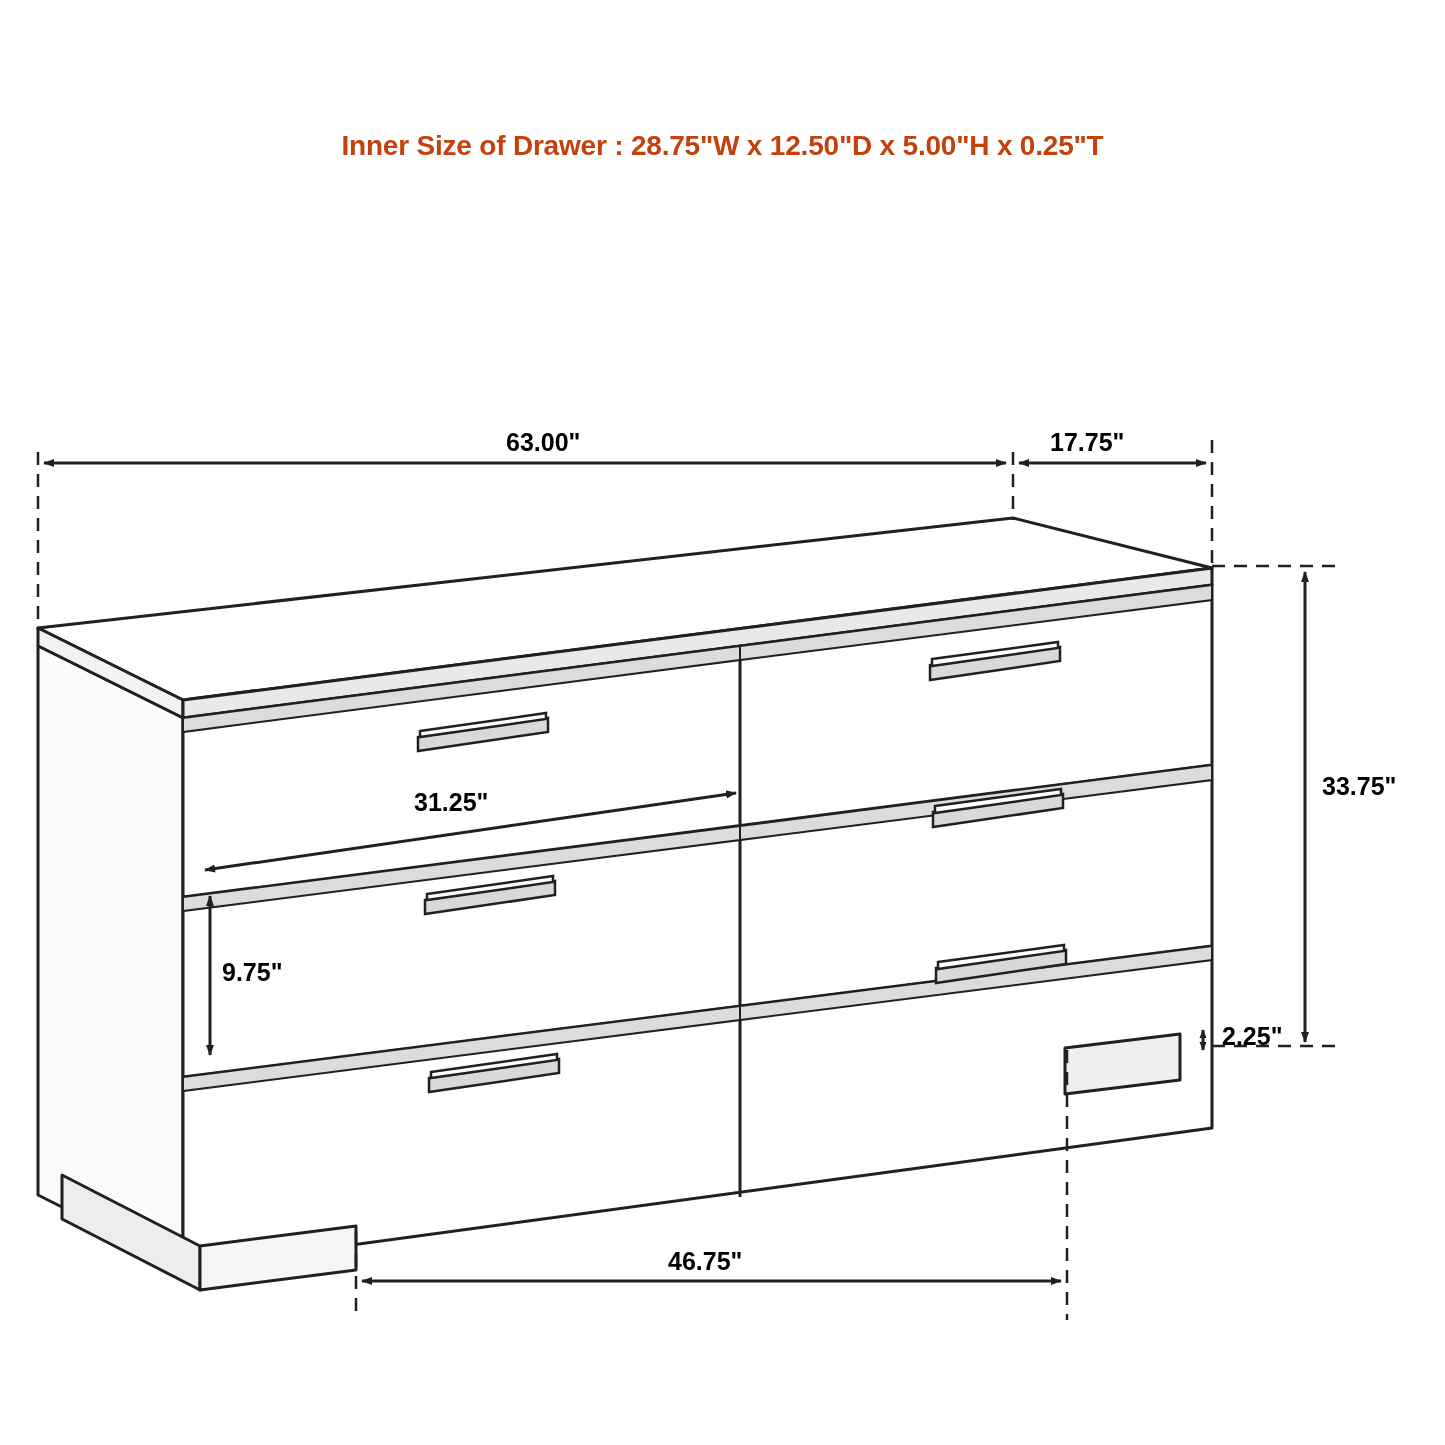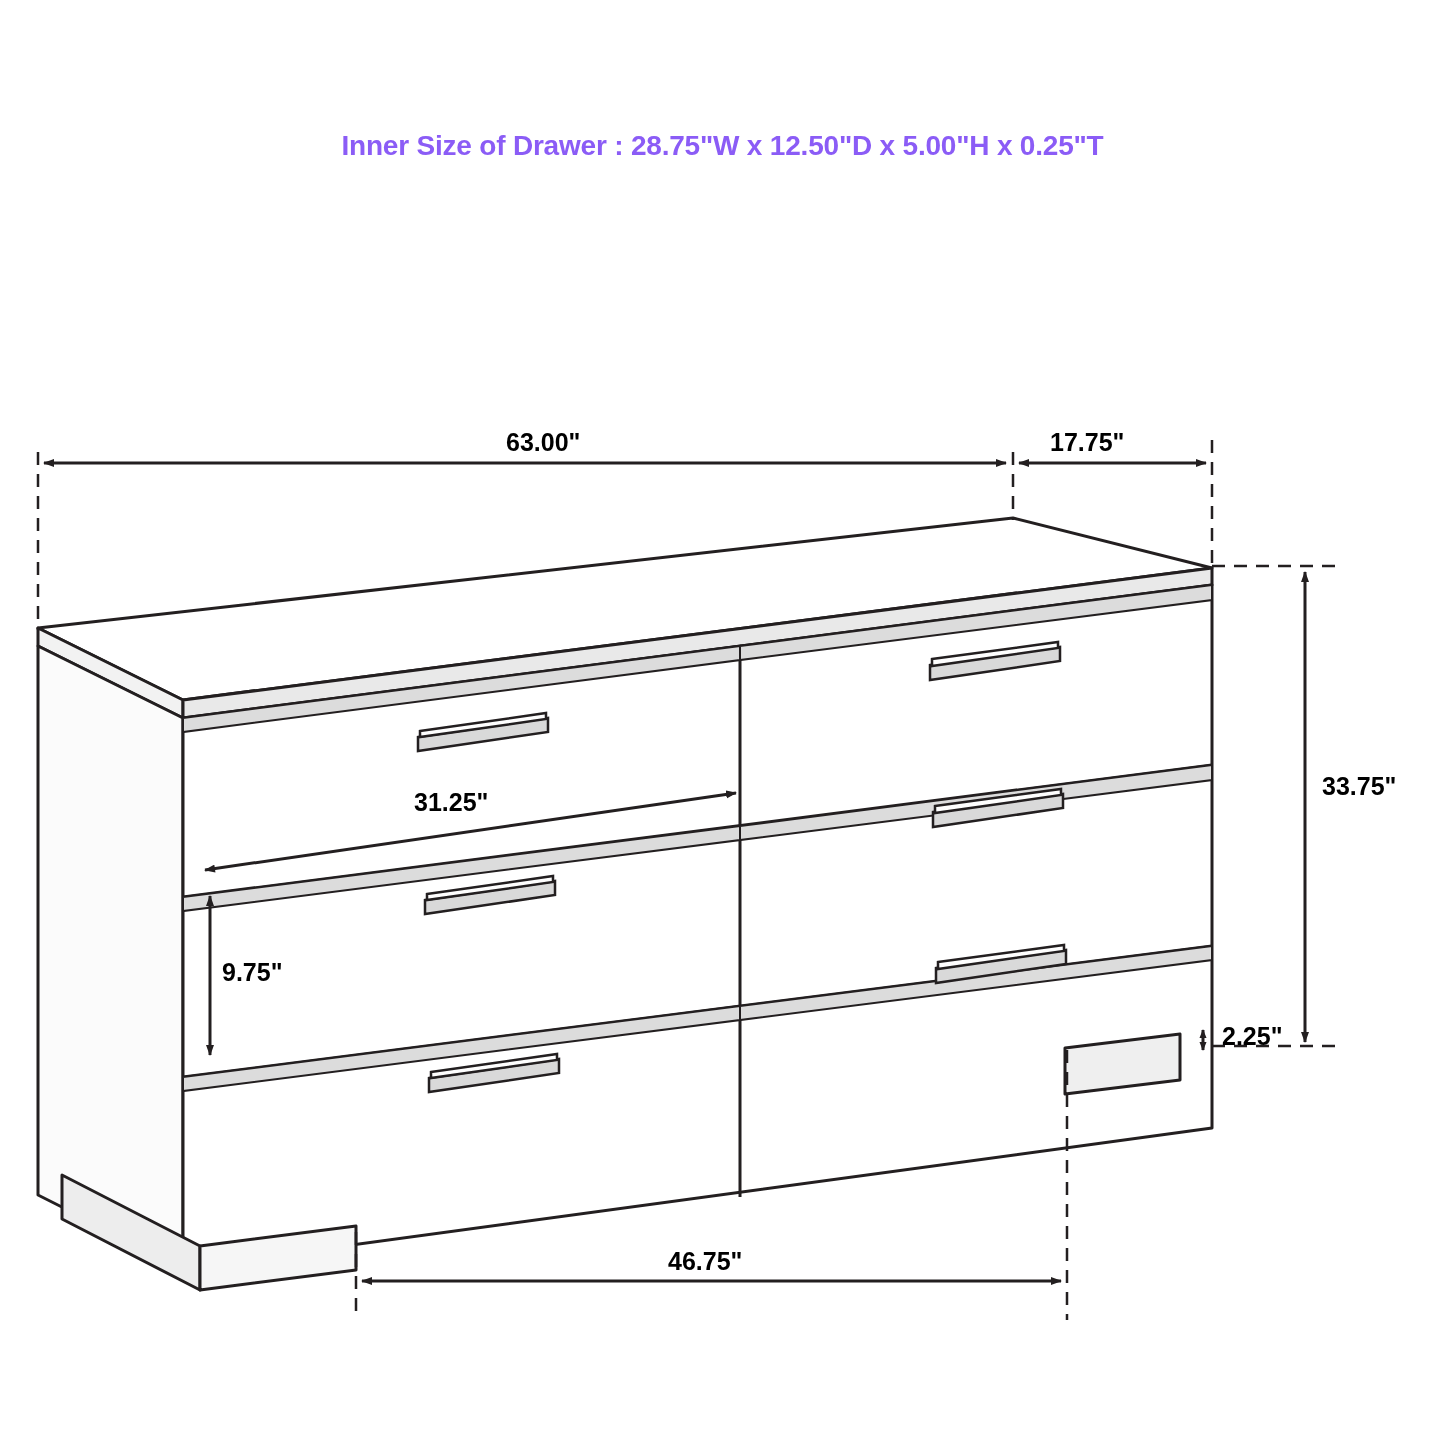--- a/index.html
+++ b/index.html
@@ -24,21 +24,21 @@
   }
   .title {
     position: absolute;
     left: 0;
     top: 130px;
     width: 1445px;
     text-align: center;
     font-size: 28px;
     font-weight: bold;
     letter-spacing: -0.2px;
-    color: #8b5cf6;
+    color: #c2410c;
   }
   svg.drawing {
     position: absolute;
     left: 0;
     top: 0;
   }
   .dim-label {
     position: absolute;
     font-size: 25px;
     font-weight: bold;

